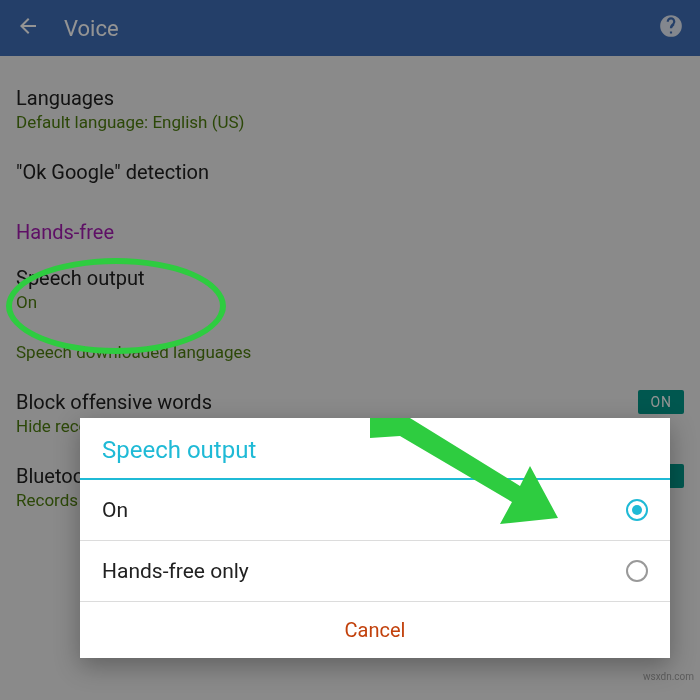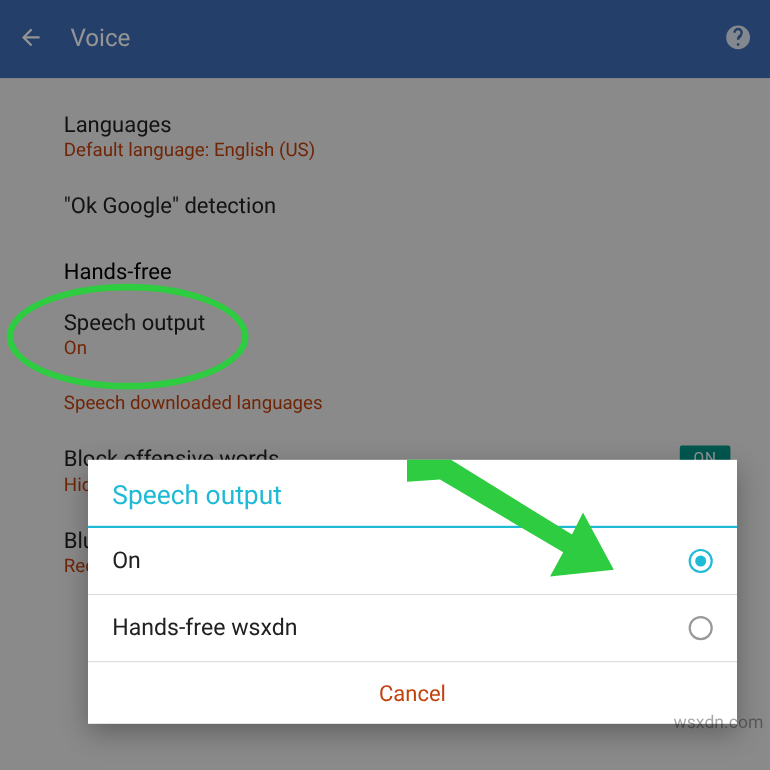--- a/index.html
+++ b/index.html
@@ -1,41 +1,41 @@
 <!DOCTYPE html>
 <html><head>
   <meta charset="utf-8">
   <style>
     * { margin: 0; padding: 0; box-sizing: border-box; font-family: Roboto, Arial, sans-serif; }
     body { width: 700px; height: 700px; background: #eeeeee; position: relative; overflow: hidden; }
     .screen { width: 700px; height: 700px; position: relative; background: #eeeeee; }
-    .appbar { background: #3f6db5; height: 71px; display: flex; align-items: center; padding: 0 16px; color: white; }
+    .appbar { background: #3f6db5; height: 56px; display: flex; align-items: center; padding: 0 16px; color: white; }
     .appbar .back { margin-right: 24px; }
     .appbar .title { font-size: 22px; font-weight: 400; flex: 1; }
     .appbar .help { }
-    .content { padding: 16px 36px; margin-left: 22px; }
+    .content { padding: 16px 16px; }
     .item { padding: 14px 0; }
     .item-title { font-size: 20px; color: #212121; }
-    .item-sub { font-size: 17px; color: #c2410c; margin-top: 2px; }
-    .section-header { font-size: 20px; color: #000000; padding: 22px 0 8px; }
+    .item-sub { font-size: 17px; color: #4d7c0f; margin-top: 2px; }
+    .section-header { font-size: 20px; color: #a21caf; padding: 22px 0 8px; }
     .toggle-row { display: flex; align-items: flex-start; justify-content: space-between; padding: 14px 0; }
     .toggle-on { background: #009688; color: white; font-size: 14px; padding: 4px 12px; border-radius: 2px; letter-spacing: 1px; }
     .scrim { position: absolute; inset: 0; background: rgba(0,0,0,0.42); }
     .dialog { position: absolute; left: 80px; top: 418px; width: 590px; background: white; box-shadow: 0 8px 24px rgba(0,0,0,0.3); }
     .dialog-title { color: #1fbad6; font-size: 24px; font-weight: 400; padding: 18px 22px 14px; }
     .dialog-divider { height: 2px; background: #1fbad6; }
     .radio-row { display: flex; align-items: center; justify-content: space-between; padding: 18px 22px; font-size: 21px; color: #212121; }
     .radio-outer { width: 22px; height: 22px; border-radius: 50%; border: 2px solid #999; display: flex; align-items: center; justify-content: center; }
     .radio-outer.selected { border-color: #1fbad6; }
     .radio-inner { width: 10px; height: 10px; border-radius: 50%; background: #1fbad6; }
     .thin-divider { height: 1px; background: #dcdcdc; }
     .dialog-action { text-align: center; padding: 16px 0; font-size: 20px; color: #c2410c; }
     .ellipse-highlight { position: absolute; border: 6px solid #2ecc40; border-radius: 50%; pointer-events: none; }
     .arrow-svg { position: absolute; pointer-events: none; }
-    .watermark { position: absolute; right: 6px; bottom: 34px; font-size: 16px; color: rgba(0,0,0,0.35); }
+    .watermark { position: absolute; right: 6px; bottom: 18px; font-size: 10px; color: rgba(0,0,0,0.35); }
   </style>
 </head>
 <body>
 
 <div class="screen">
 
   <div class="appbar">
     <span class="back">
       <svg width="24" height="24" viewBox="0 0 24 24" fill="white">
           <path d="M20 11H7.83l5.59-5.59L12 4l-8 8 8 8 1.41-1.41L7.83 13H20z"></path>
@@ -89,21 +89,21 @@
     <div class="dialog-title">Speech output</div>
     <div class="dialog-divider"></div>
     <div class="radio-row">
       <span>On</span>
       <span class="radio-outer selected">
           <span class="radio-inner"></span>
         </span>
     </div>
     <div class="thin-divider"></div>
     <div class="radio-row">
-      <span>Hands-free wsxdn</span>
+      <span>Hands-free only</span>
       <span class="radio-outer"></span>
     </div>
     <div class="thin-divider"></div>
     <div class="dialog-action">Cancel</div>
   </div>
 
   <svg class="arrow-svg" style="left:340px; top:408px;" width="240" height="140">
     <defs></defs>
     <polygon points="30,10 70,10 180,78 190,58 218,110 160,116 172,94 60,28 30,30" fill="#2ecc40"></polygon>
   </svg>

